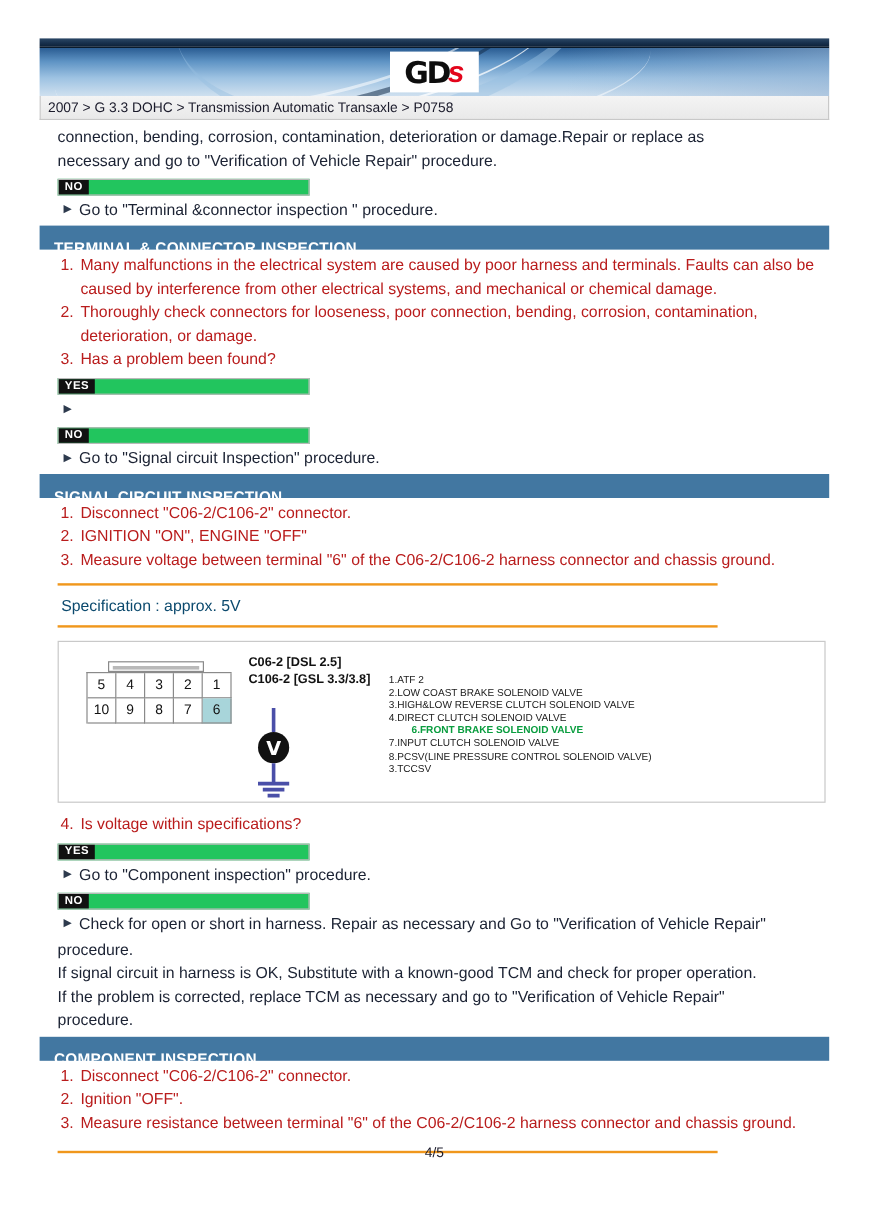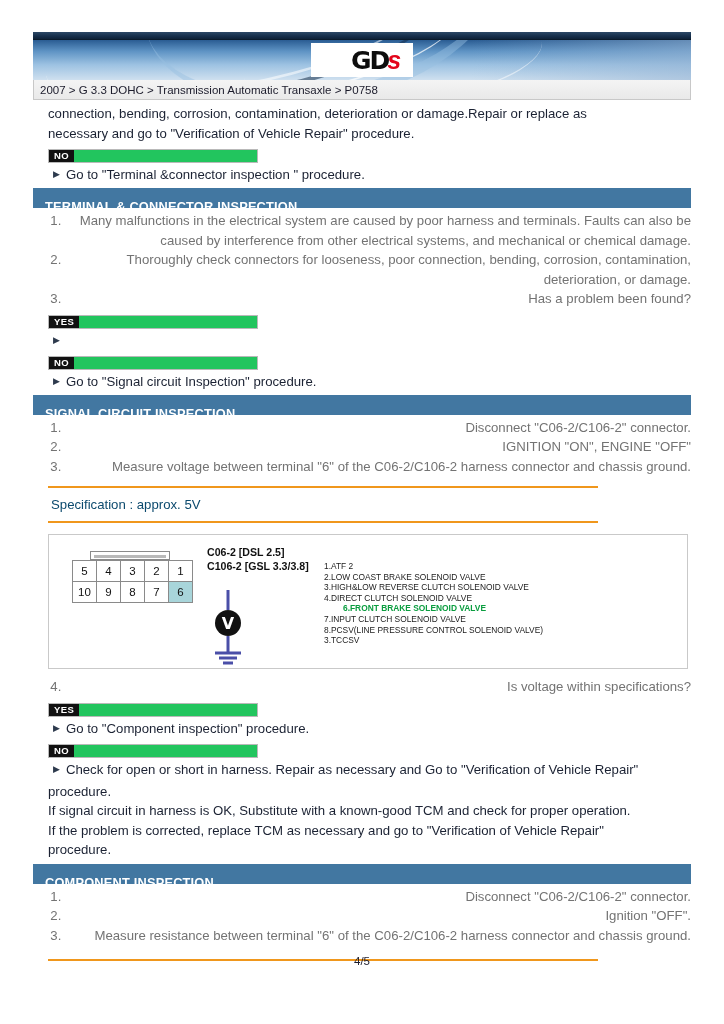--- a/index.html
+++ b/index.html
@@ -90,21 +90,20 @@
     left: 50%;
     transform: translateX(-50%);
     top: 3px;
     width: 74px;
     height: 34px;
     background: #ffffff;
     display: flex;
     align-items: center;
     justify-content: center;
     z-index: 5;
-    padding-left: 28px;
   }
   .logo-text {
     font-family: "DejaVu Sans", sans-serif;
     font-size: 25px;
     font-weight: bold;
     letter-spacing: -2px;
     color: #0d0d0d;
     line-height: 1;
   }
   .logo-s {
@@ -159,22 +158,21 @@
     box-sizing: border-box;
     height: 20px;
     line-height: 14px;
   }
 
   ol.steps {
     margin: 0 0 0 15px;
     padding: 0 0 0 17px;
     font-size: 13.2px;
     line-height: 19.5px;
-    color: #737373;
-    text-align: right;
+    color: #b91c1c;
   }
   ol.steps li {
     margin: 0;
     padding: 0 0 0 2px;
   }
 
   .answer-row {
     margin: 6px 0 2px 15px;
     display: flex;
     align-items: stretch;

